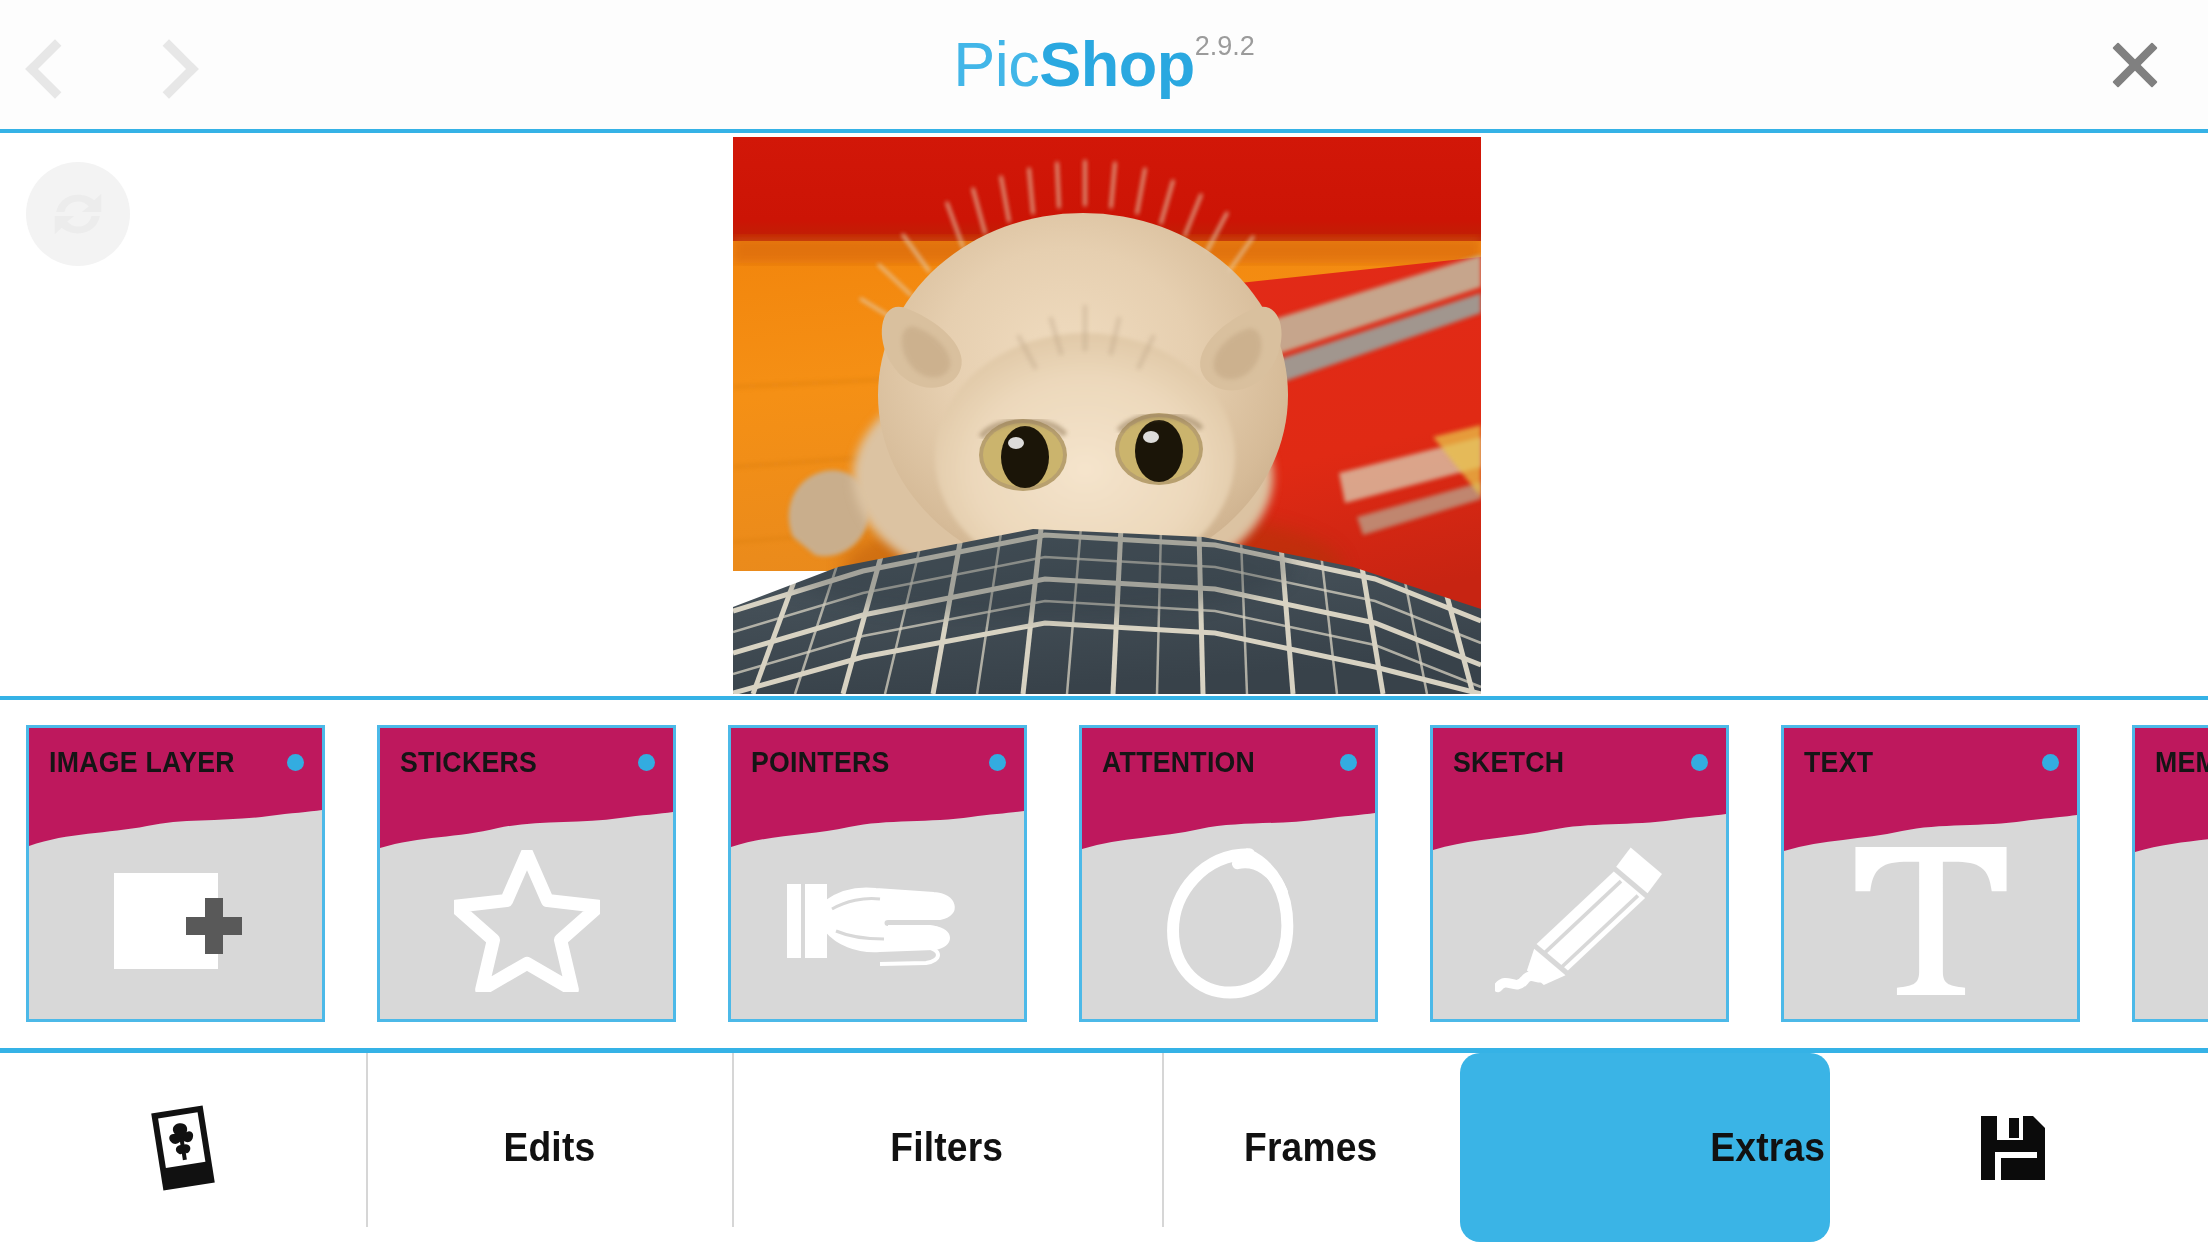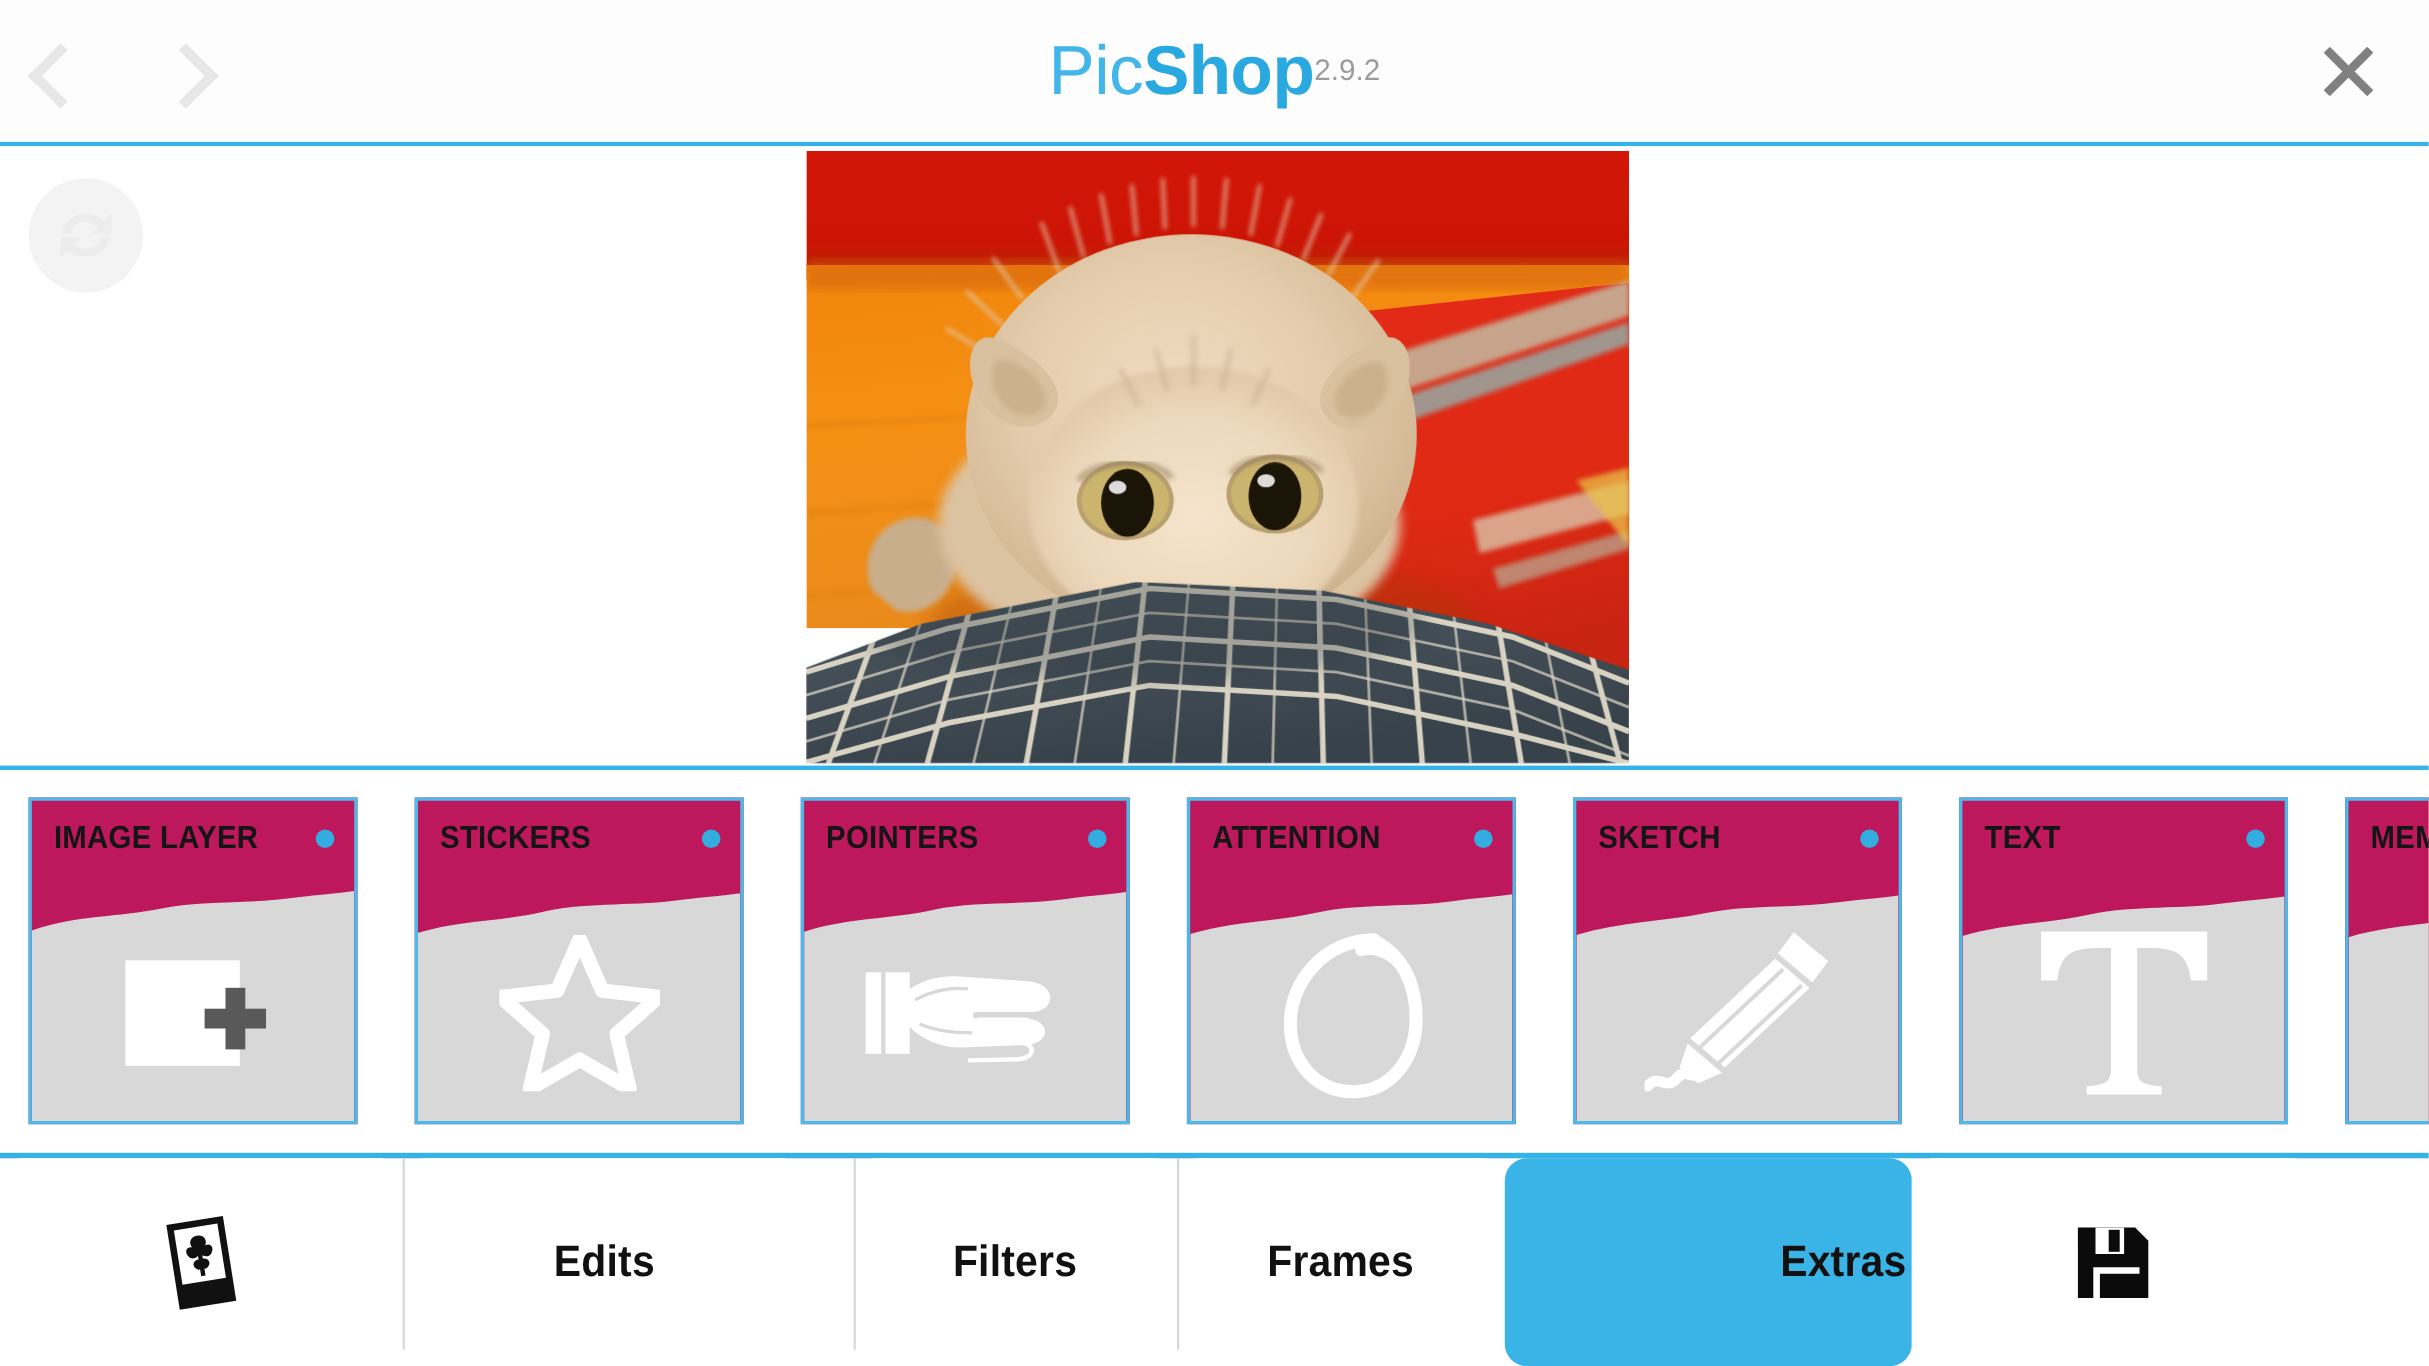--- a/index.html
+++ b/index.html
@@ -60,21 +60,21 @@
     left: 0; top: 0;
     width: 2208px;
     height: 129px;
     display: flex;
     align-items: center;
     justify-content: center;
     pointer-events: none;
   }
   .brand-inner {
     display: flex;
-    align-items: center;
+    align-items: flex-start;
   }
   .brand-pic {
     font-size: 63px;
     font-weight: 400;
     color: #42b6e8;
     letter-spacing: -0.5px;
     line-height: 1;
   }
   .brand-shop {
     font-size: 63px;
@@ -640,21 +640,21 @@
           </g>
         </svg>
       </span>
     </div>
 
     <div class="nav-item" style="width:366px;">
       <span class="divider"></span>
       <span class="nav-label">Edits</span>
     </div>
 
-    <div class="nav-item" style="width:294px;margin-left:44px;">
+    <div class="nav-item" style="width:430px;">
       <span class="divider"></span>
       <span class="nav-label">Filters</span>
     </div>
 
     <div class="nav-item" style="width:298px;">
       <span class="divider"></span>
       <span class="nav-label">Frames</span>
     </div>
 
     <div class="nav-item active" style="width:370px;">

